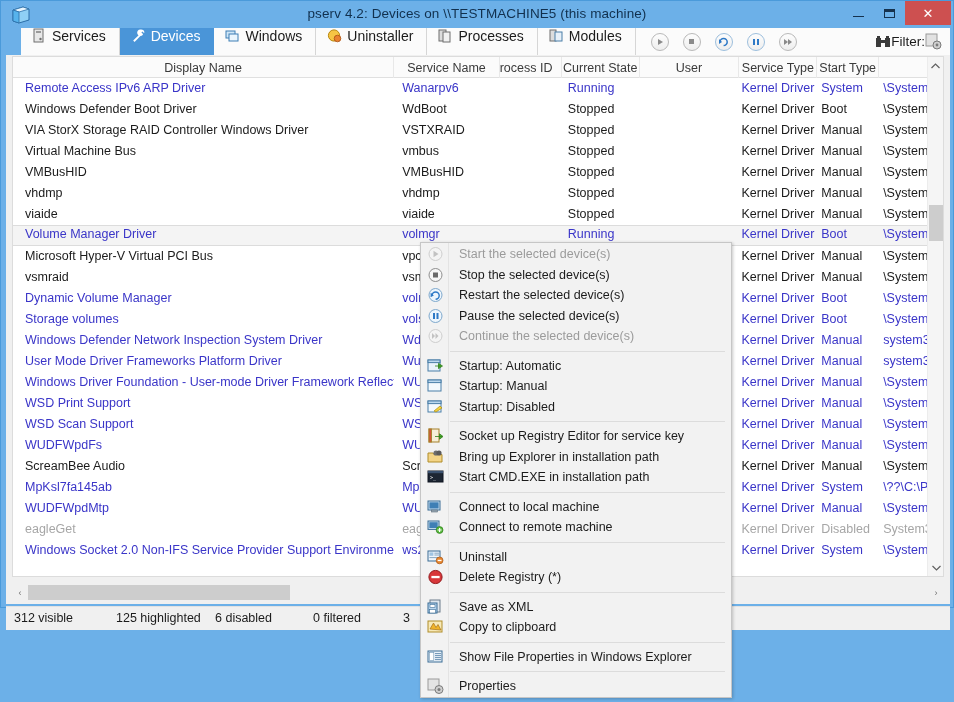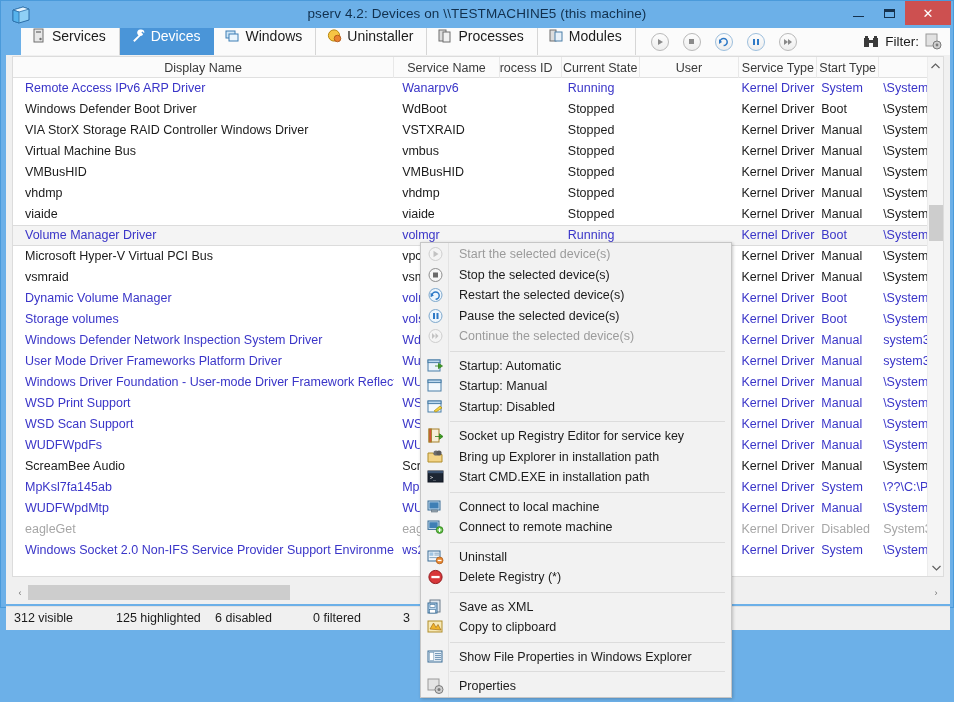--- a/index.html
+++ b/index.html
@@ -91,21 +91,21 @@
     width: 18px; height: 18px; border-radius: 50%;
     border: 1px solid #b9b9b9;
     background: linear-gradient(#fdfdfd,#eeeeee);
     margin: 0 7px;
     position: relative;
     display: flex; align-items: center; justify-content: center;
     font-size: 8px; color: #8a8a8a;
   }
   .rbtn.blue { color: #2e79c6; border-color:#9dbfdd; }
   .filter-wrap {
-    margin-left: auto; display: flex; align-items: center; gap: 6px;
+    margin-left: auto; display: flex; align-items: center; 
     padding-right: 8px; font-size: 13.5px; color:#1b1b1b;
   }
   .bino { width:16px; height:13px; display:block;}
   .fgear { width:17px;height:17px;display:block;}
 
   
   .grid {
     position: absolute;
     left: 6px; top: 28px;
     width: 932px; height: 521px;
@@ -123,21 +123,21 @@
     display: flex; align-items: center; justify-content: center;
     border-right: 1px solid #e8e8e8;
     height: 21px;
     overflow: hidden; white-space: nowrap;
   }
   .rows { position: relative; }
   .row {
     display: flex; height: 21px;
     font-size: 12.5px;
     white-space: nowrap;
-    align-items: center;
+    align-items: flex-end;
   }
   .row.sel { background: #f4f4f4; border-top:1px solid #dcdcdc; border-bottom:1px solid #dcdcdc; height:21px;}
   .cell { overflow: hidden; white-space: nowrap; height:21px; line-height:21px;}
   .c-disp  { width: 382px; padding-left: 12px; }
   .c-svc   { width: 106px; padding-left: 8px; }
   .c-pid   { width: 62px;  text-align: right; padding-right: 8px;}
   .c-state { width: 78px;  padding-left: 6px; }
   .c-user  { width: 100px; padding-left: 6px; }
   .c-stype { width: 78px;  padding-left: 2px; }
   .c-start { width: 62px;  padding-left: 4px; }

